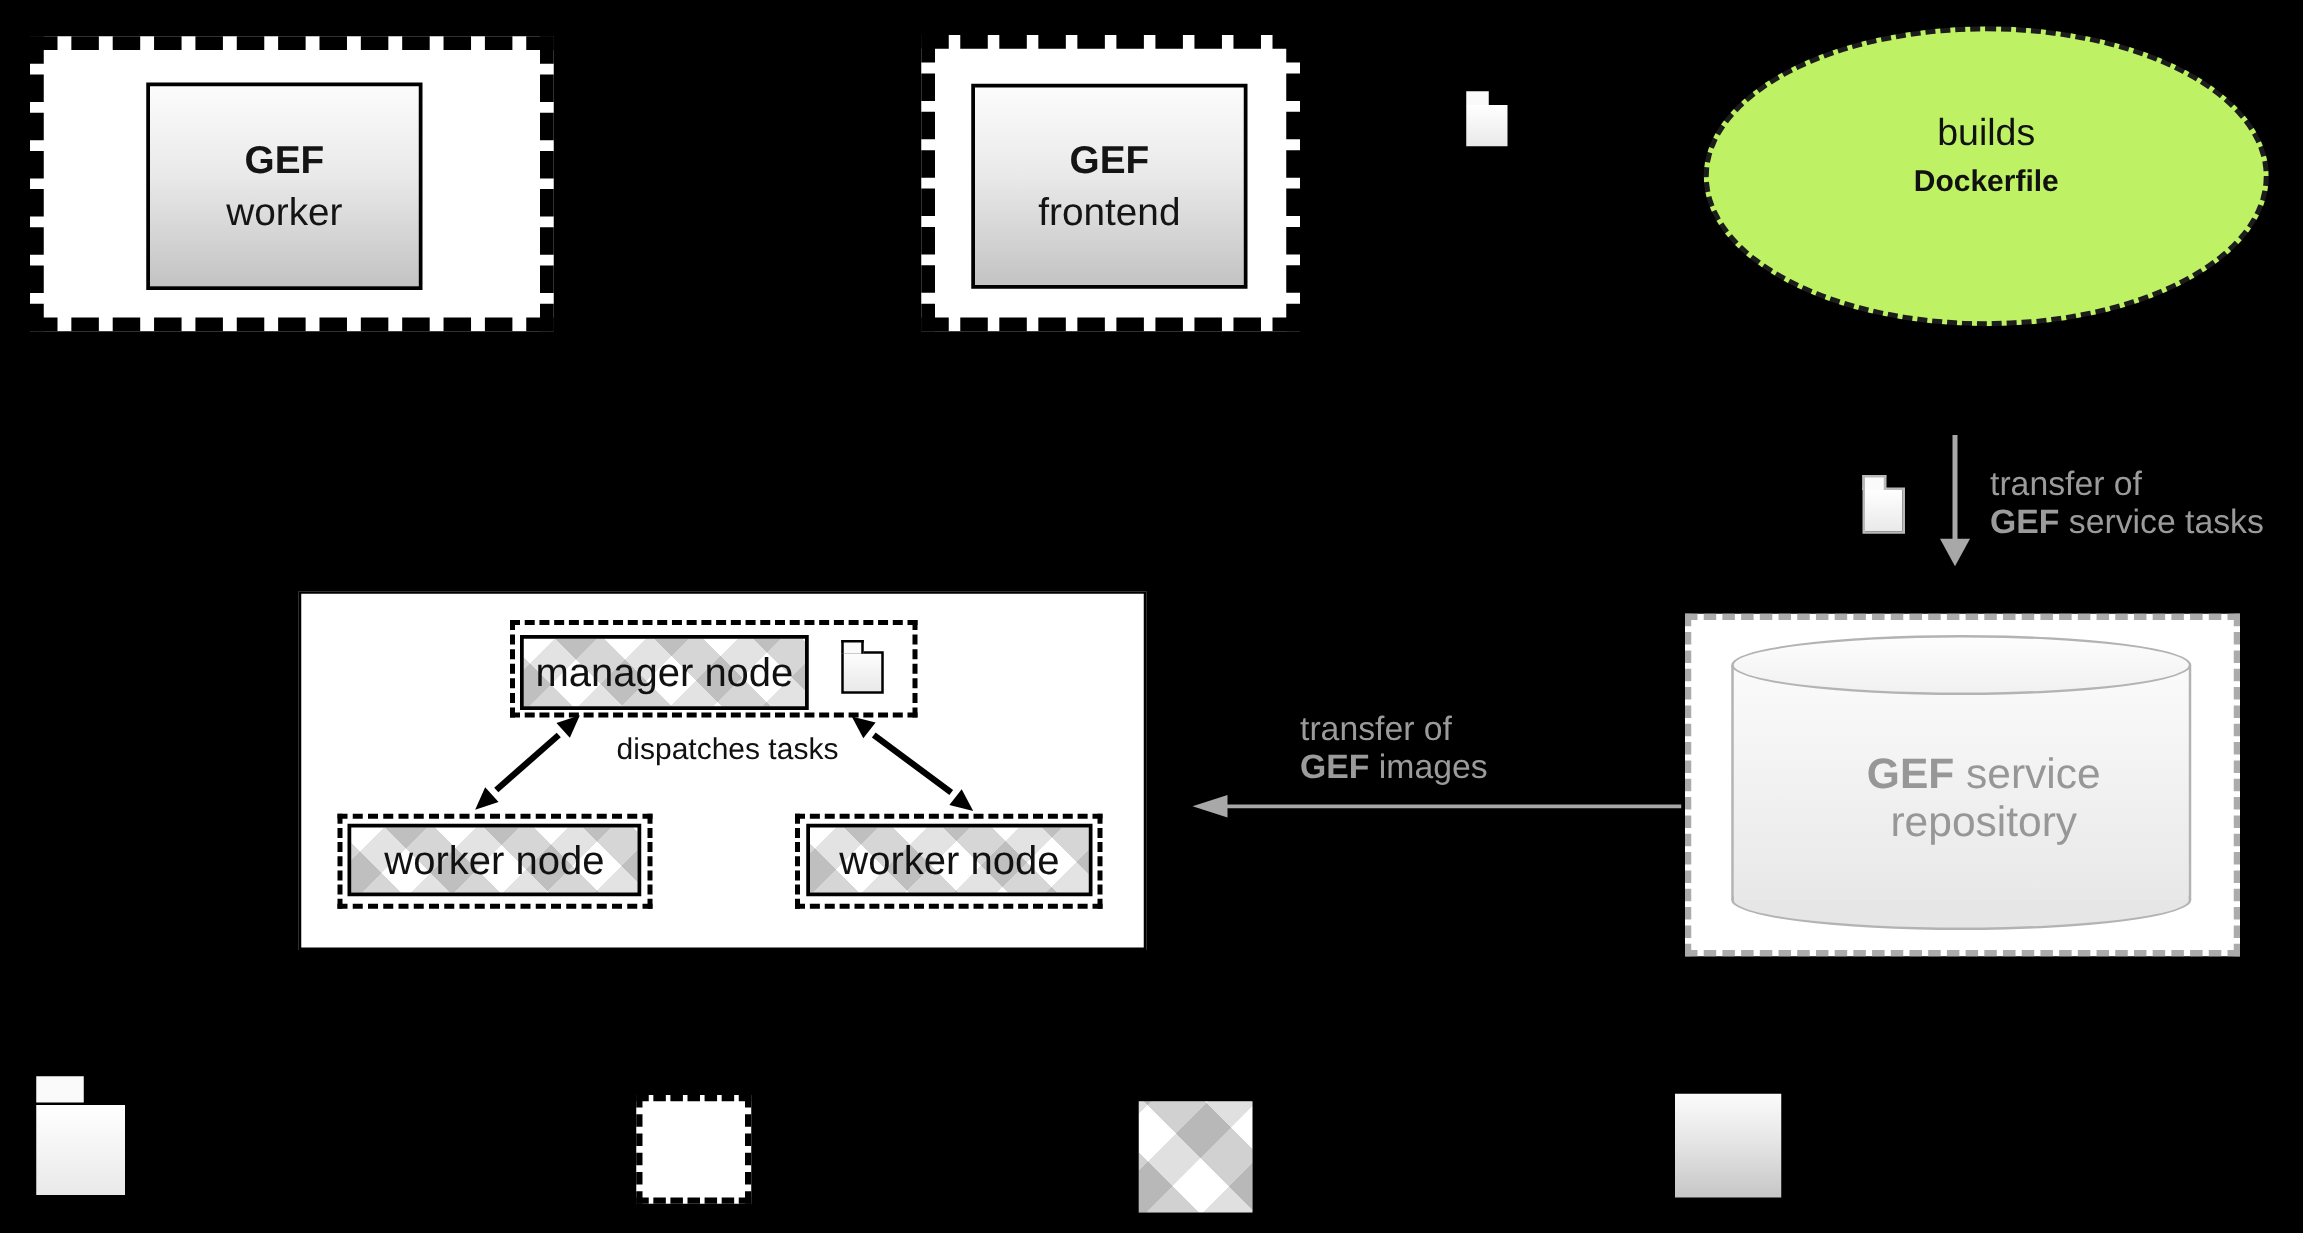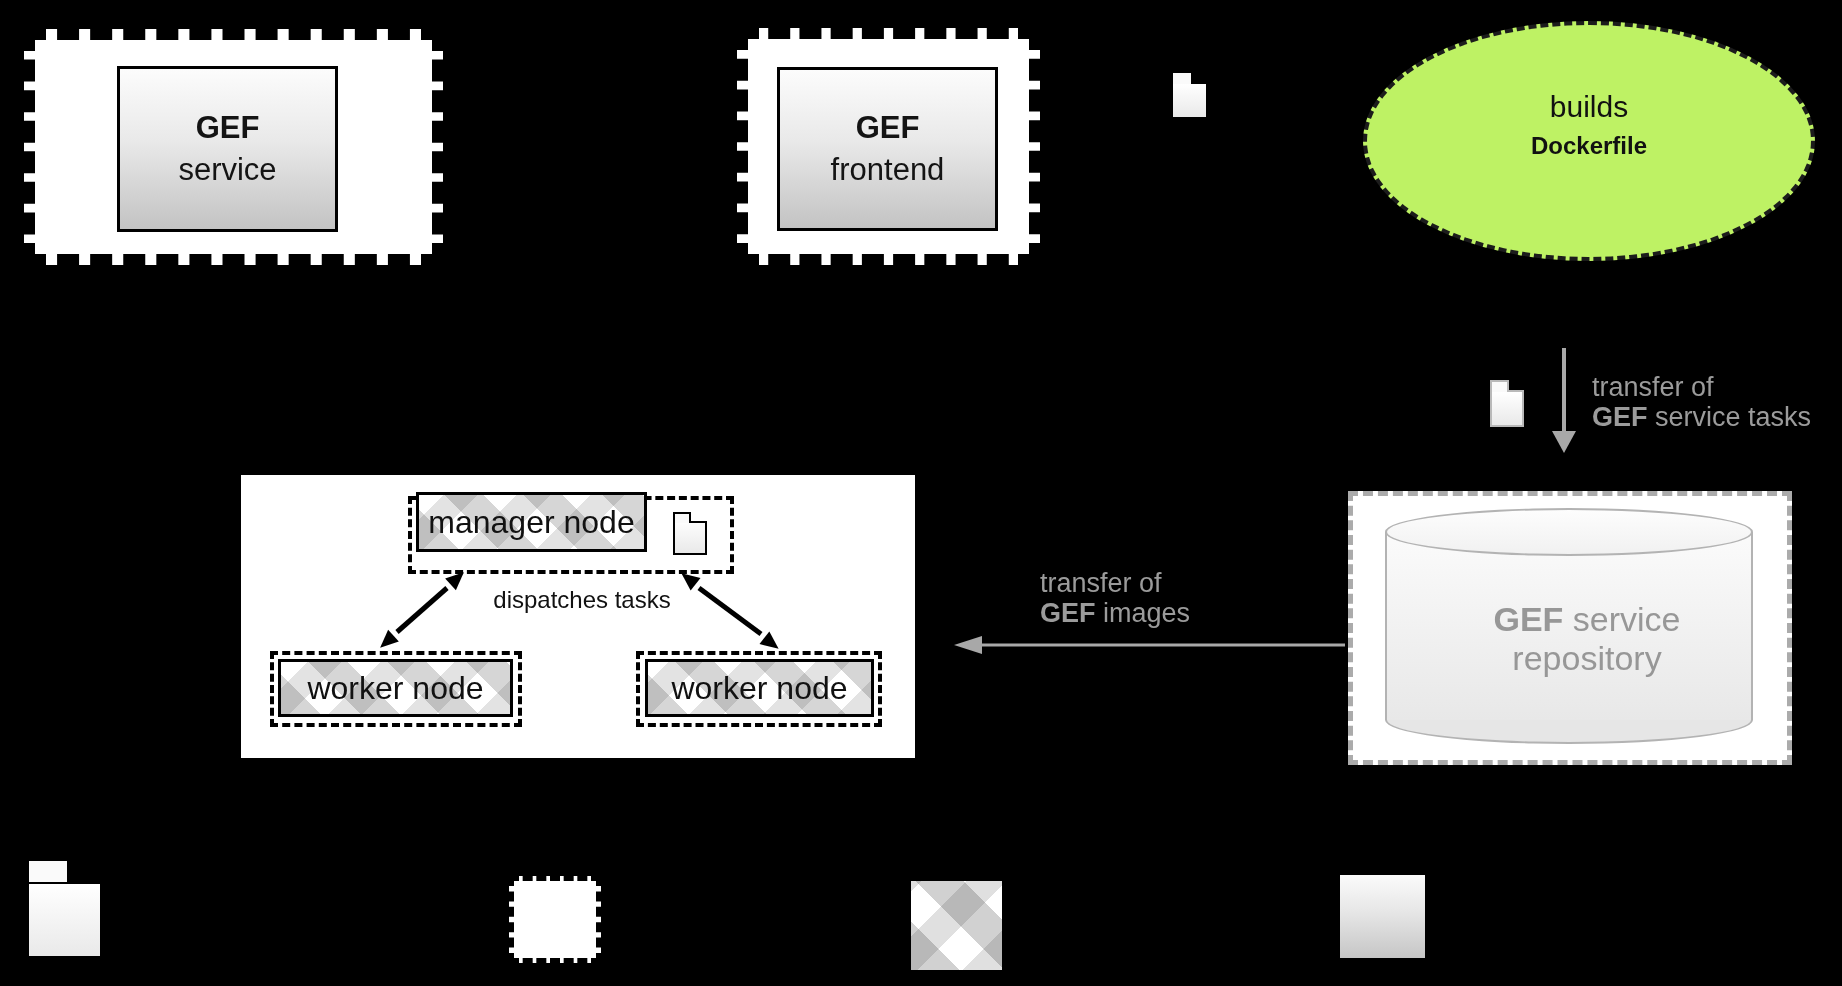--- a/index.html
+++ b/index.html
@@ -76,21 +76,21 @@
     background-image:
       repeating-linear-gradient(45deg, rgba(0,0,0,0.16) 0 28px, rgba(0,0,0,0) 28px 56px),
       repeating-linear-gradient(-45deg, rgba(0,0,0,0.11) 0 24px, rgba(0,0,0,0) 24px 52px);
   }
   .node-inner{
     position:absolute;border:3px solid #000;
     display:flex;align-items:center;justify-content:center;
     color:#111;font-size:32px;
   }
   .e-mgr-outer{left:408px;top:496px;width:326px;height:78px;}
-  .e-mgr-inner{left:416px;top:492px;width:231px;height:60px;}
+  .e-mgr-inner{left:416px;top:508px;width:231px;height:60px;}
   .e-w1-outer{left:270px;top:651px;width:252px;height:76px;}
   .e-w1-inner{left:278px;top:659px;width:235px;height:58px;}
   .e-w2-outer{left:636px;top:651px;width:246px;height:76px;}
   .e-w2-inner{left:645px;top:659px;width:229px;height:58px;}
   .e-dispatch{left:432px;top:584px;width:300px;text-align:center;color:#111;font-size:24px;line-height:31px;}
 
   
   .e-leg-host{left:509px;top:876px;width:92px;height:87px;background:#fff;border:5px dashed #000;}
   .e-leg-camo{
     left:911px;top:881px;width:91px;height:89px;background-color:#fff;
@@ -105,21 +105,21 @@
 </head>
 <body>
 
 <div class="canvas">
 
   
   <div class="grp">
     <div class="abs host-box e-backend-outer"></div>
     <div class="abs gbox e-backend-inner">
       <span class="t1">GEF</span>
-      <span class="t2">service</span>
+      <span class="t2">worker</span>
     </div>
   </div>
 
   
   <div class="grp">
     <div class="abs host-box e-frontend-outer"></div>
     <div class="abs gbox e-frontend-inner">
       <span class="t1">GEF</span>
       <span class="t2">frontend</span>
     </div>

